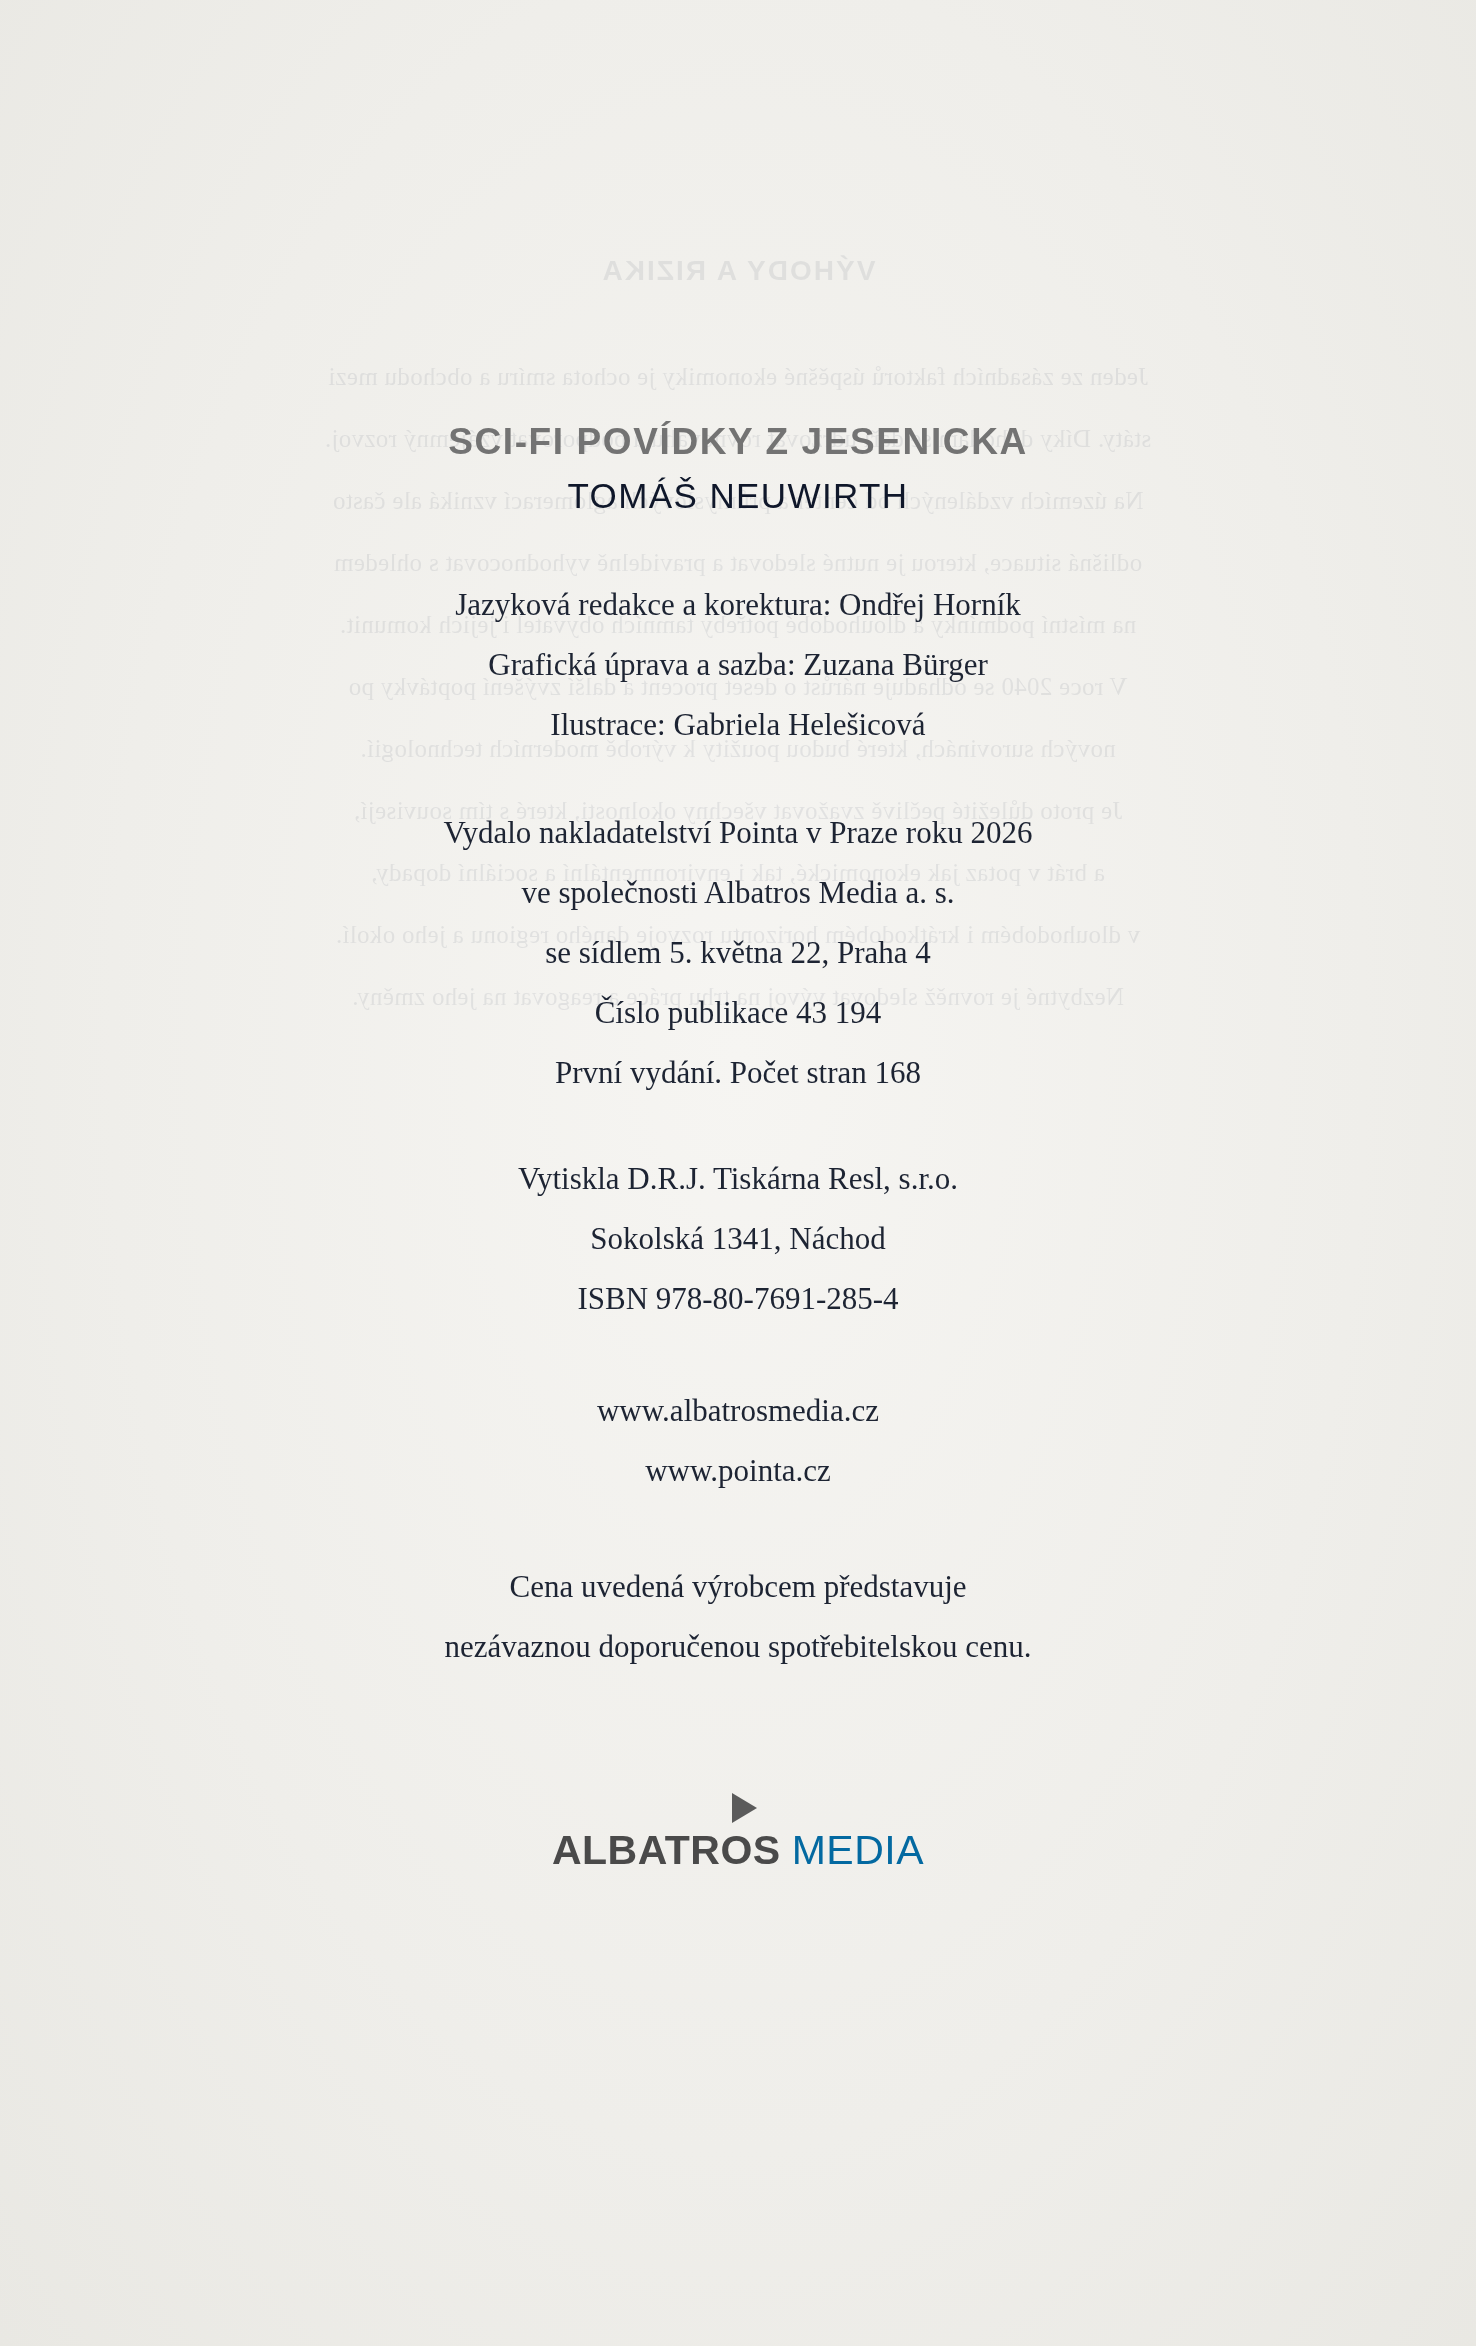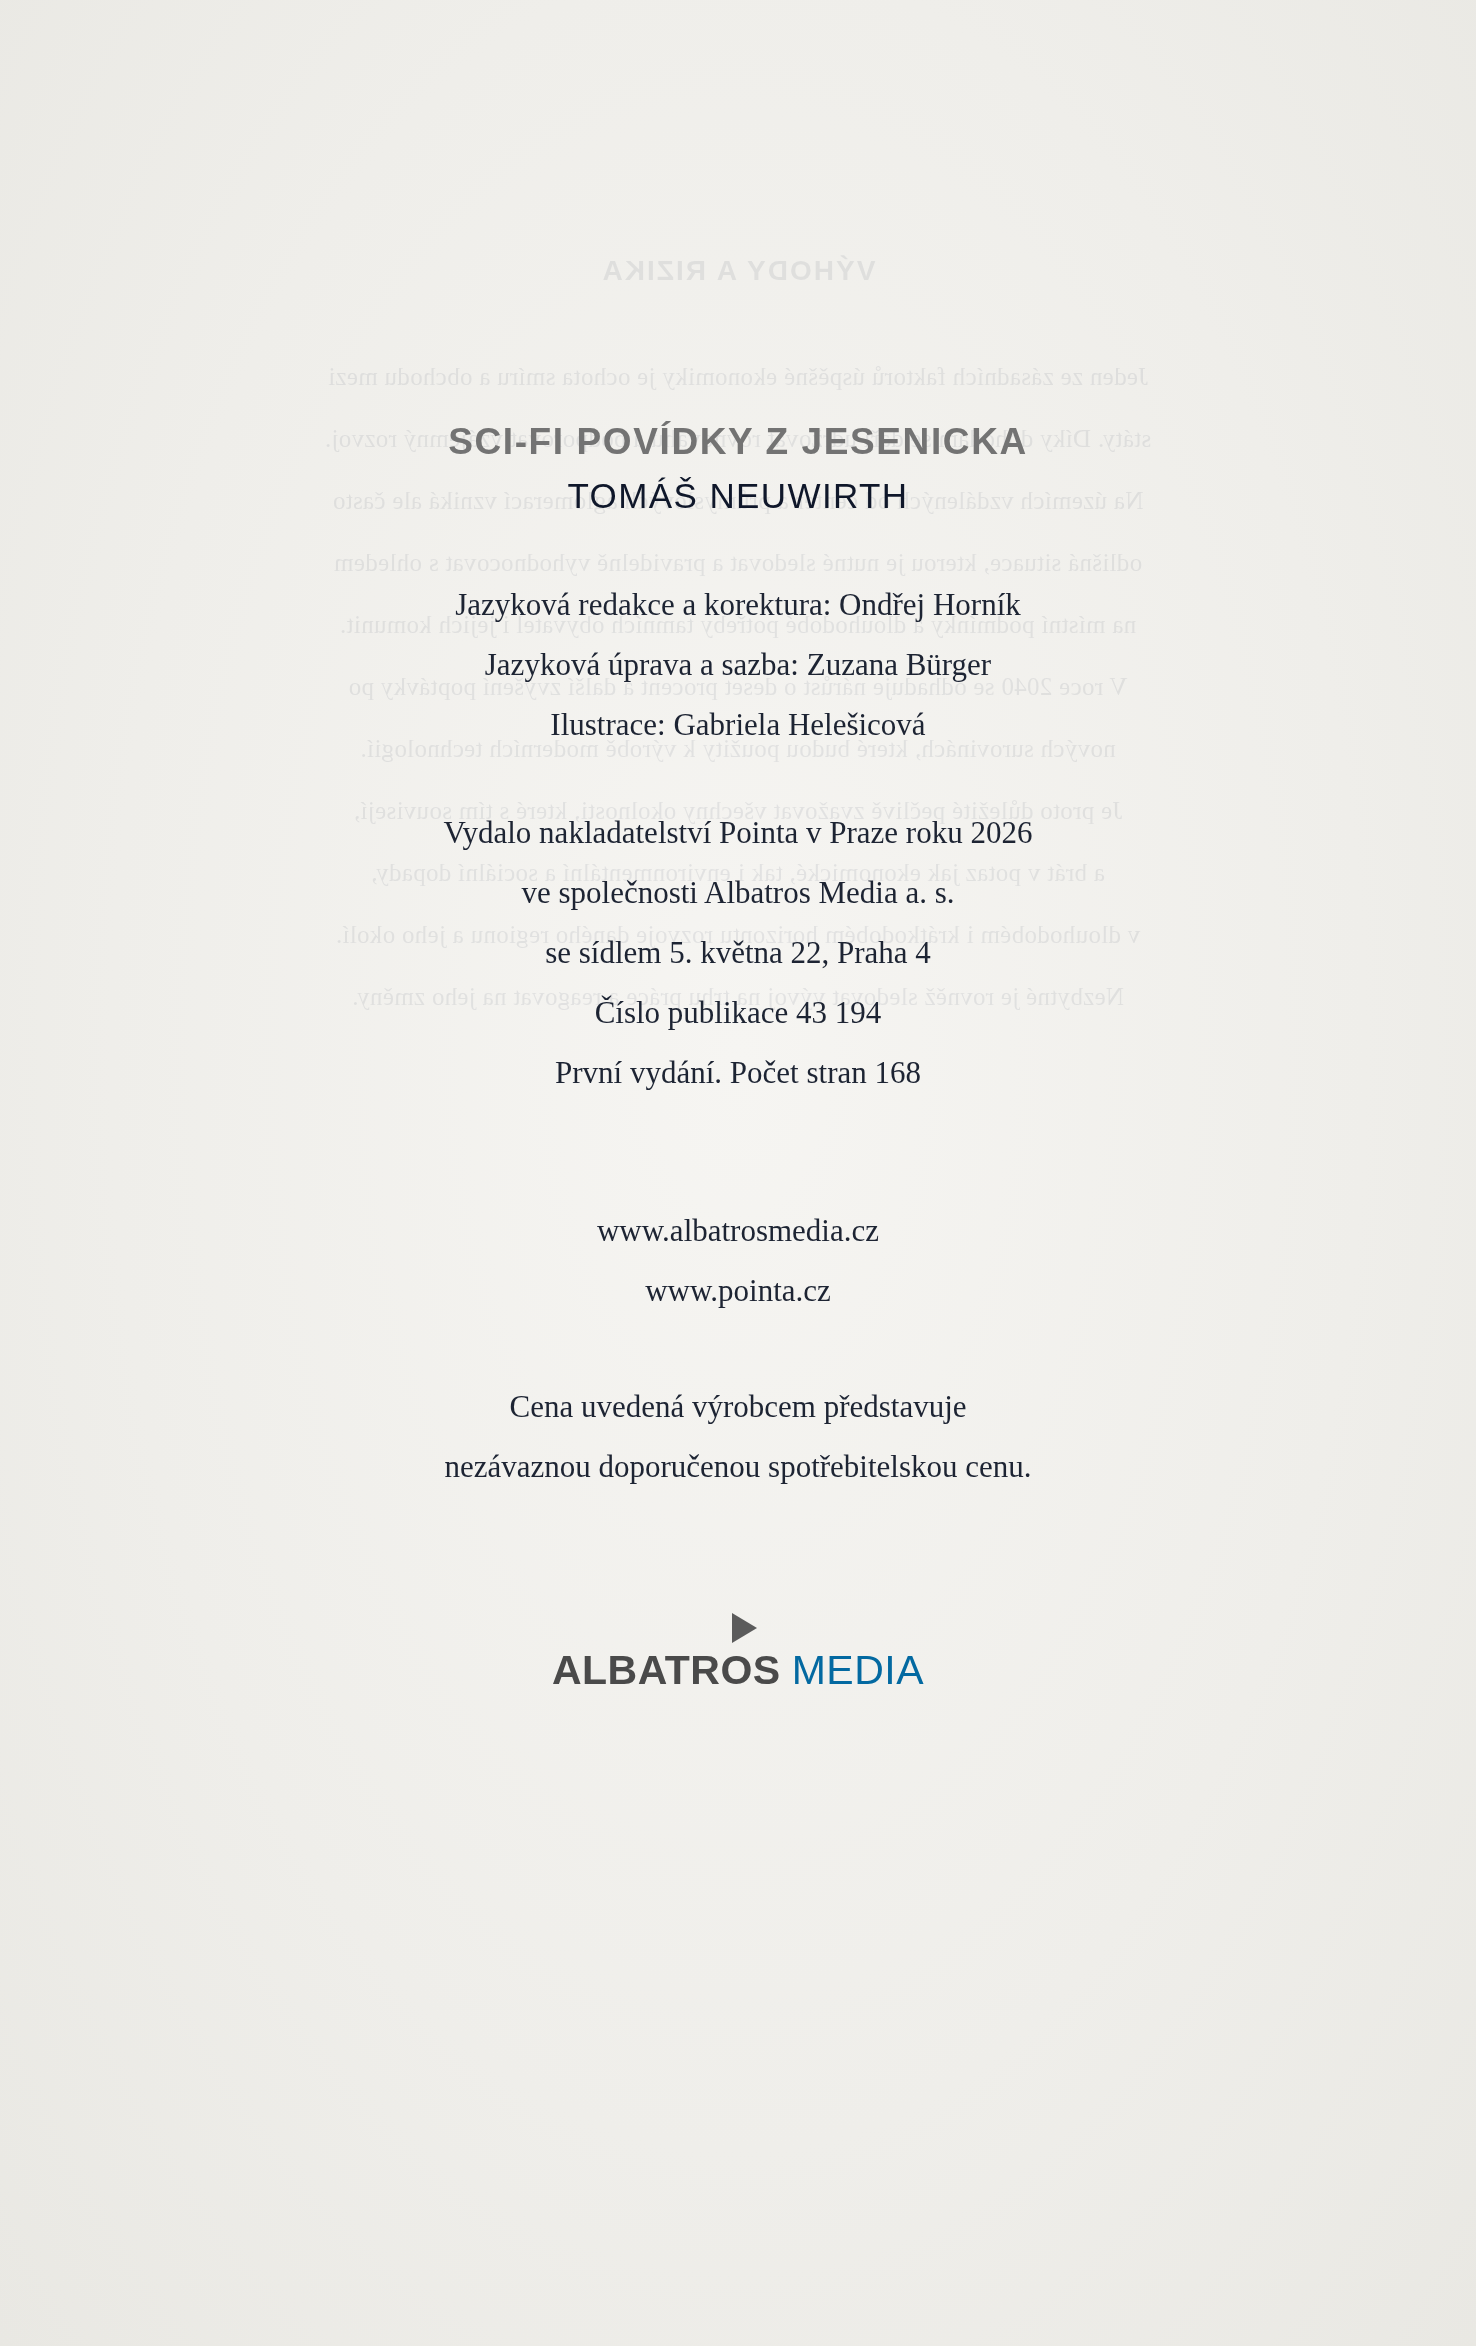--- a/index.html
+++ b/index.html
@@ -149,36 +149,41 @@
 
 <div class="content">
 
   <div class="title">SCI-FI POVÍDKY Z JESENICKA</div>
   <div class="author">TOMÁŠ NEUWIRTH</div>
 
   <div class="gap-1"></div>
 
   <div class="block">
     <div>Jazyková redakce a korektura: Ondřej Horník</div>
-    <div>Jazyková úprava a sazba: Zuzana Bürger</div>
+    <div>Grafická úprava a sazba: Zuzana Bürger</div>
     <div>Ilustrace: Gabriela Helešicová</div>
   </div>
 
   <div class="gap-2"></div>
 
   <div class="block">
     <div>Vydalo nakladatelství Pointa v Praze roku 2026</div>
     <div>ve společnosti Albatros Media a. s.</div>
     <div>se sídlem 5. května 22, Praha 4</div>
     <div>Číslo publikace 43 194</div>
     <div>První vydání. Počet stran 168</div>
   </div>
 
   <div class="gap-3"></div>
 
+  <div class="block">
+    <div>Vytiskla D.R.J. Tiskárna Resl, s.r.o.</div>
+    <div>Sokolská 1341, Náchod</div>
+    <div>ISBN 978-80-7691-285-4</div>
+  </div>
 
   <div class="gap-4"></div>
 
   <div class="block">
     <div>www.albatrosmedia.cz</div>
     <div>www.pointa.cz</div>
   </div>
 
   <div class="gap-5"></div>
 

